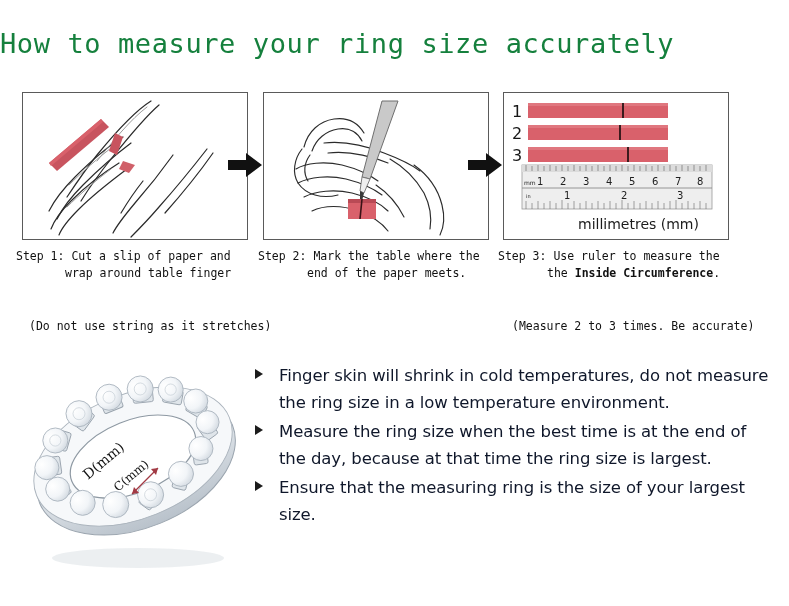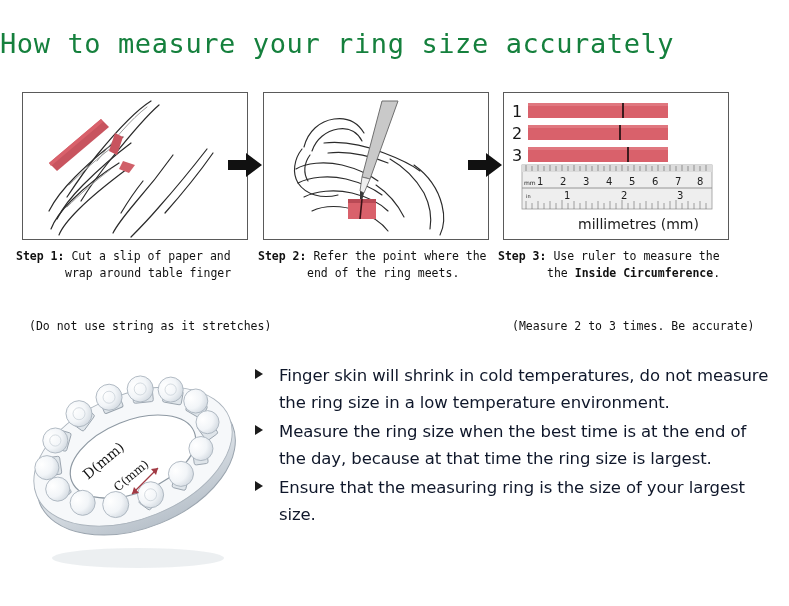--- a/index.html
+++ b/index.html
@@ -75,21 +75,21 @@
     color: #111;
   }
   .cap {
     position: absolute;
     top: 0;
     width: 250px;
   }
   .cap.c1 { left: 16px; }
   .cap.c2 { left: 258px; }
   .cap.c3 { left: 498px; }
-  .cap .lbl { font-weight: bold; }
+  .cap .lbl { font-weight: normal; }
   .cap .ln { white-space: nowrap; }
   .cap .ln.ind { padding-left: 49px; }
   .cap .strong { font-weight: bold; }
   .note {
     position: absolute;
     font-family: "DejaVu Sans Mono", monospace;
     font-size: 11.5px;
     white-space: nowrap;
     color: #111;
   }
@@ -349,22 +349,22 @@
 <div class="captions">
 
   <div class="cap c1">
     <div class="ln"><span class="lbl">Step 1:</span>
       <span>Cut a slip of paper and</span></div>
     <div class="ln ind">wrap around table finger</div>
   </div>
 
   <div class="cap c2">
     <div class="ln"><span class="lbl">Step 2:</span>
-      <span>Refer the point where the</span></div>
-    <div class="ln ind">end of the ring meets.</div>
+      <span>Mark the table where the</span></div>
+    <div class="ln ind">end of the paper meets.</div>
   </div>
 
   <div class="cap c3">
     <div class="ln"><span class="lbl">Step 3:</span>
       <span>Use ruler to measure the</span></div>
     <div class="ln ind"><span>the </span><span class="strong">Inside Circumference</span><span>.</span></div>
   </div>
 
   <div class="note n1">(Do not use string as it stretches)</div>
   <div class="note n3">(Measure 2 to 3 times. Be accurate)</div>

